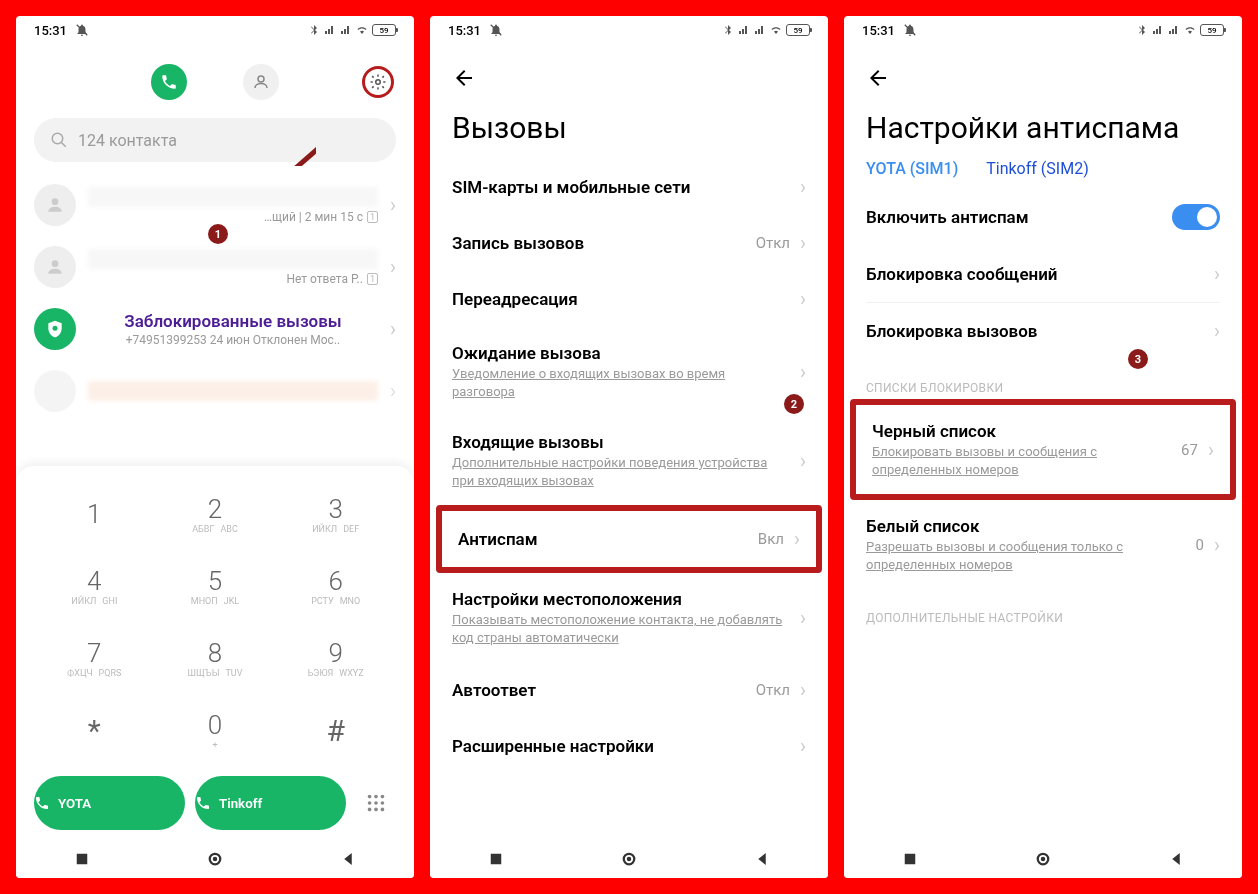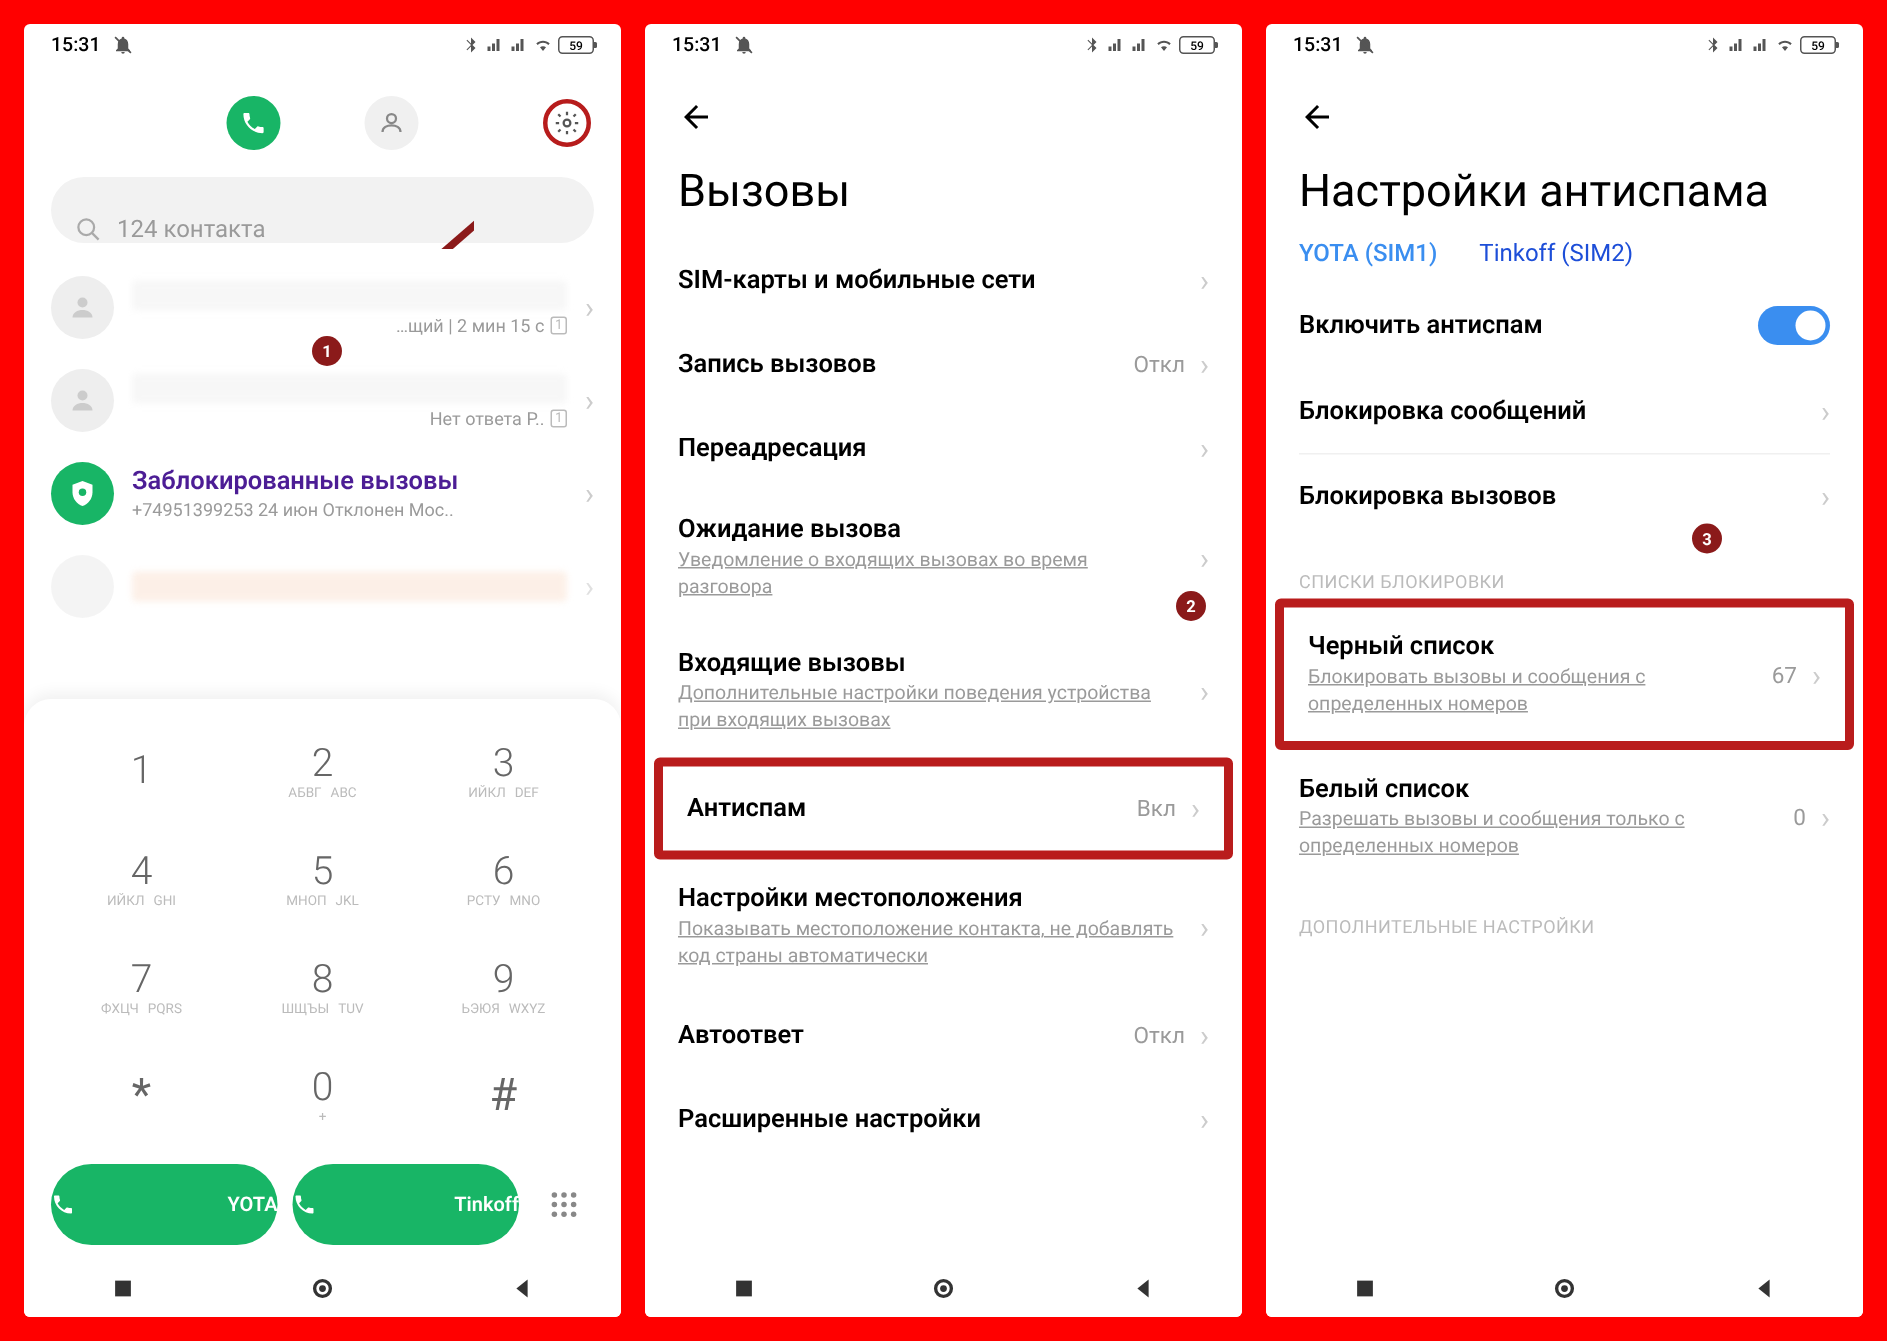--- a/index.html
+++ b/index.html
@@ -15,42 +15,42 @@
   .batt { border: 1px solid #555; border-radius: 3px; width: 24px; height: 12px; position: relative; display: flex; align-items: center; justify-content: center; font-size: 8px; }
   .batt:after { content: ""; position: absolute; right: -3px; top: 3px; width: 2px; height: 4px; background: #555; border-radius: 0 1px 1px 0; }
 
   
   .top-tabs { display: flex; justify-content: center; align-items: center; gap: 56px; padding: 20px 0 12px; position: relative; }
   .tab-circle { width: 36px; height: 36px; border-radius: 50%; display: flex; align-items: center; justify-content: center; }
   .tab-green { background: #18b566; }
   .tab-gray { background: #f0f0f0; }
   .tab-settings { position: absolute; right: 20px; width: 32px; height: 32px; border: 3px solid #b71c1c; border-radius: 50%; display: flex; align-items: center; justify-content: center; }
 
-  .search-bar { margin: 6px 18px 12px; background: #f2f2f2; border-radius: 22px; height: 44px; display: flex; align-items: flex-end; padding: 0 16px; color: #9a9a9a; gap: 10px; }
+  .search-bar { margin: 6px 18px 12px; background: #f2f2f2; border-radius: 22px; height: 44px; display: flex; align-items: center; padding: 0 16px; color: #9a9a9a; gap: 10px; }
 
   .contact-row { display: flex; align-items: center; padding: 10px 18px; gap: 12px; position: relative; }
   .avatar { width: 42px; height: 42px; border-radius: 50%; background: #eee; display: flex; align-items: center; justify-content: center; flex-shrink: 0; }
   .avatar-green { background: #18b566; }
-  .contact-body { flex: 1; min-width: 0; }
+  .contact-body { flex: 1; min-width: 0; text-align: center; }
   .contact-name { height: 20px; background: #f7f7f7; border-radius: 3px; filter: blur(2px); }
   .contact-sub { font-size: 12px; color: #9a9a9a; margin-top: 3px; white-space: nowrap; overflow: hidden; text-overflow: ellipsis; display: flex; align-items: center; gap: 4px; justify-content: flex-end; }
   .sim-ico { display: inline-block; border: 1px solid #bbb; border-radius: 2px; font-size: 9px; padding: 0 2px; color: #bbb; }
   .chev { color: #ccc; font-size: 20px; }
   .blocked-title { font-weight: 600; font-size: 17px; color: #4c1d95; }
   .blocked-sub { font-size: 12px; color: #9a9a9a; margin-top: 2px; white-space: nowrap; overflow: hidden; text-overflow: ellipsis; }
 
   .dialpad-wrap { position: absolute; left: 0; right: 0; bottom: 38px; background: #fff; border-top-left-radius: 18px; border-top-right-radius: 18px; box-shadow: 0 -4px 10px rgba(0,0,0,.06); padding: 12px 18px 10px; }
   .dialpad { display: grid; grid-template-columns: repeat(3,1fr); }
   .key { height: 72px; display: flex; flex-direction: column; align-items: center; justify-content: center; border: none; background: none; }
   .key-num { font-size: 26px; color: #666; font-weight: 300; }
   .key-letters { display: flex; gap: 6px; }
   .key-let { font-size: 9px; color: #bbb; }
   .key-star { font-size: 30px; color: #666; }
   .call-row { display: flex; align-items: center; gap: 10px; margin-top: 10px; }
-  .call-btn { flex: 1; background: #18b566; color: #fff; border-radius: 30px; height: 54px; display: flex; align-items: center; justify-content: space-between; gap: 8px; font-weight: 600; border: none; }
+  .call-btn { flex: 1; background: #18b566; color: #fff; border-radius: 30px; height: 54px; display: flex; align-items: center; justify-content: flex-start; gap: 8px; font-weight: 600; border: none; }
   .dial-toggle { width: 40px; display: flex; align-items: center; justify-content: center; color: #888; }
 
   .navbar { height: 38px; display: flex; align-items: center; justify-content: space-around; position: absolute; bottom: 0; left: 0; right: 0; background: #fff; }
   .nav-ico { width: 18px; height: 18px; }
 
   
   .back-row { padding: 22px 22px 6px; }
   .back-arrow { width: 24px; height: 24px; }
   .page-title { font-size: 30px; font-weight: 400; padding: 10px 22px 14px; color: #000; }
 

